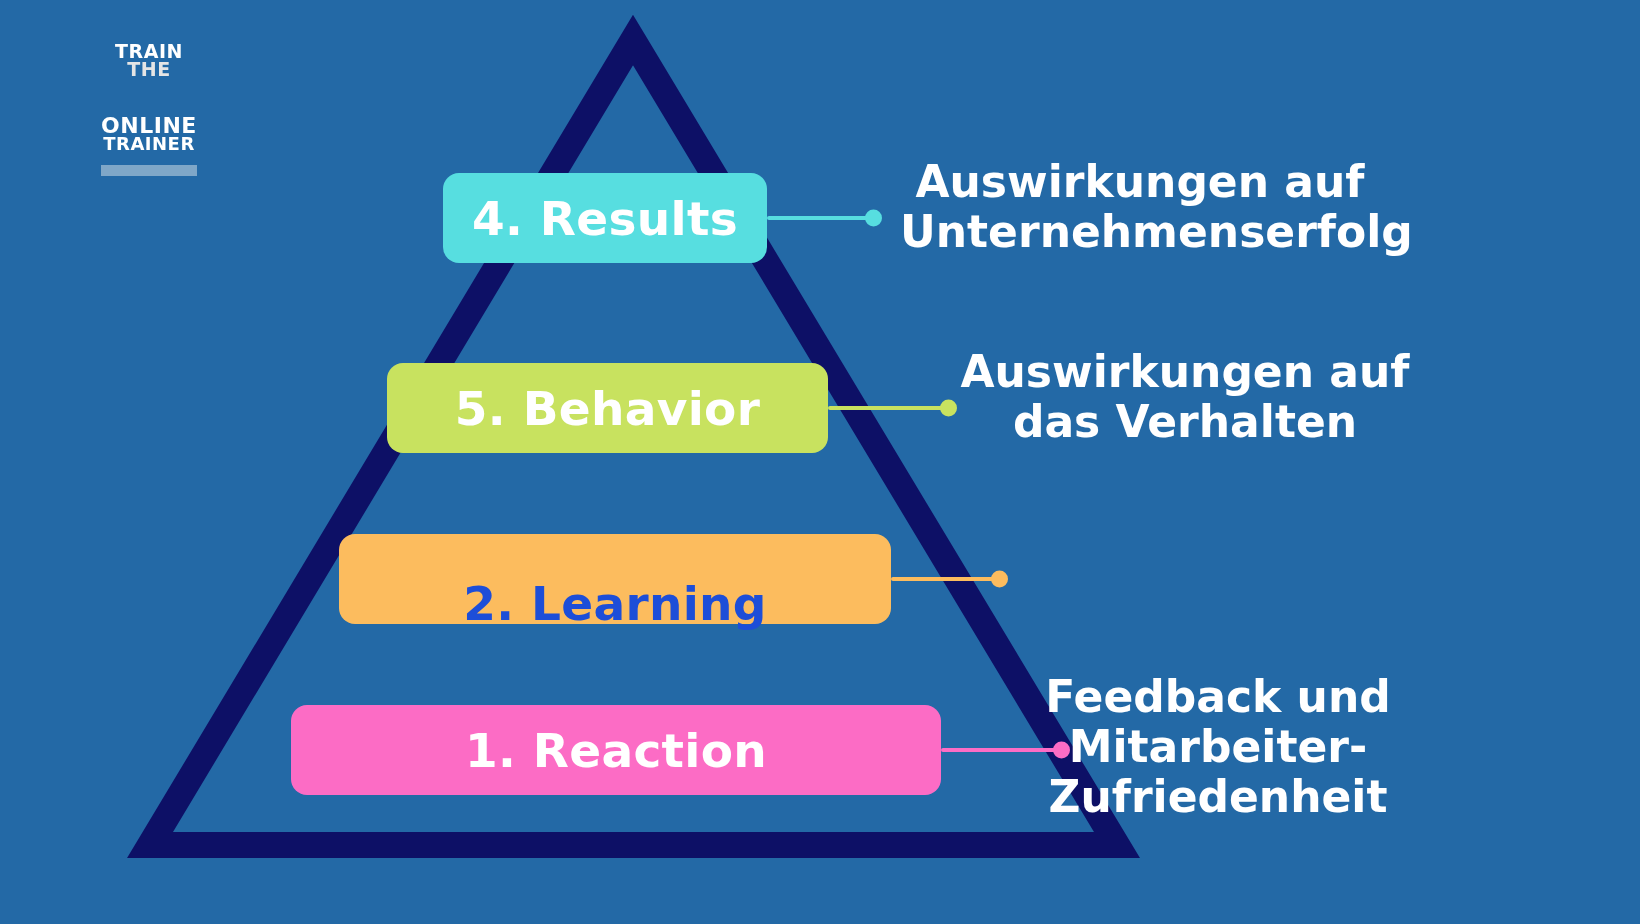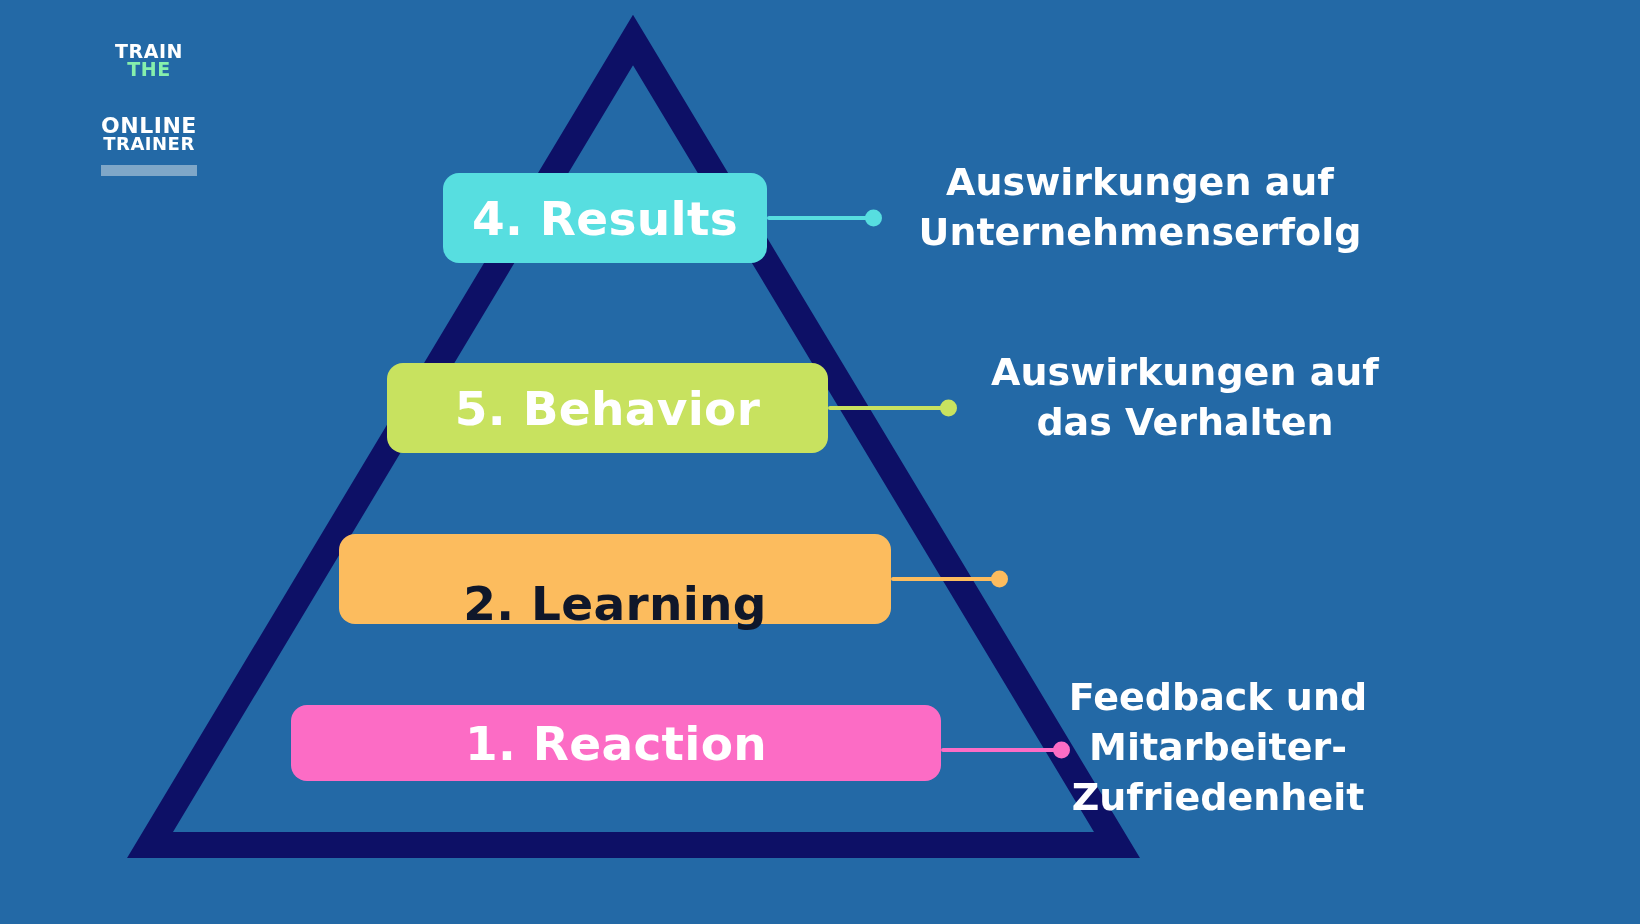--- a/index.html
+++ b/index.html
@@ -88,51 +88,51 @@
     width: 17px;
     height: 17px;
     border-radius: 50%;
     transform: translateY(-50%);
   }
 
   .desc {
     position: absolute;
     color: #ffffff;
     font-weight: 700;
-    font-size: 38px;
+    font-size: 44px;
     line-height: 50px;
     text-align: center;
     white-space: pre-line;
   }
 
   
   #band-4 { left: 443px; top: 173px; width: 324px; height: 90px; }
   #conn-4 { left: 767px; top: 216px; width: 108px; }
   #desc-4 { left: 900px; top: 157px; width: 480px; }
 
   #band-3 { left: 387px; top: 363px; width: 441px; height: 90px; }
   #conn-3 { left: 828px; top: 406px; width: 122px; }
   #desc-3 { left: 950px; top: 347px; width: 470px; }
 
   #band-2 { left: 339px; top: 534px; width: 552px; height: 90px; }
   #conn-2 { left: 891px; top: 577px; width: 110px; }
   #desc-2 { left: 1020px; top: 510px; width: 440px; }
 
-  #band-1 { left: 291px; top: 705px; width: 650px; height: 76px; }
+  #band-1 { left: 291px; top: 705px; width: 650px; height: 90px; }
   #conn-1 { left: 941px; top: 748px; width: 122px; }
   #desc-1 { left: 1008px; top: 672px; width: 420px; }
 </style>
 </head>
 <body>
 
 <div id="stage" style="background: rgb(35, 105, 166); padding-left: 48px;">
 
   <div id="logo">
     <div class="logo-line l1" style="color: rgb(255, 255, 255);">TRAIN</div>
-    <div class="logo-line l2" style="color: #86efac;">THE</div>
+    <div class="logo-line l2" style="color: #e5e5e5;">THE</div>
     <div class="logo-line l3" style="color: rgb(255, 255, 255); margin-top: 39px;">ONLINE</div>
     <div class="logo-line l4" style="color: rgb(255, 255, 255);">TRAINER</div>
     <div class="logo-rule" style="background: rgb(127, 167, 200);"></div>
   </div>
 
   <svg id="pyramid" viewBox="0 0 1640 924">
     <polygon points="633,40 1117,845 150,845" fill="none" stroke="#0d1066" stroke-width="26" stroke-linejoin="miter"></polygon>
   </svg>
 
   <div class="band" id="band-4" style="background: rgb(87, 222, 224);">
@@ -147,21 +147,21 @@
   <div class="band" id="band-3" style="background: rgb(200, 226, 95);">
     <span class="band-label" style="color: rgb(255, 255, 255);">5. Behavior</span>
   </div>
   <div class="connector" id="conn-3" style="background: rgb(200, 226, 95);">
     <span class="knob" style="background: rgb(200, 226, 95);"></span>
   </div>
   <div class="desc" id="desc-3" style="color: rgb(255, 255, 255);">Auswirkungen auf
 das Verhalten</div>
 
   <div class="band" id="band-2" style="background: rgb(252, 188, 94);">
-    <span class="band-label" style="color: #0f172a; margin-top: 48px;">2. Learning</span>
+    <span class="band-label" style="color: #1d4ed8; margin-top: 48px;">2. Learning</span>
   </div>
   <div class="connector" id="conn-2" style="background: rgb(252, 188, 94);">
     <span class="knob" style="background: rgb(252, 188, 94);"></span>
   </div>
 
   <div class="band" id="band-1" style="background: rgb(252, 108, 197);">
     <span class="band-label" style="color: rgb(255, 255, 255);">1. Reaction</span>
   </div>
   <div class="connector" id="conn-1" style="background: rgb(252, 108, 197);">
     <span class="knob" style="background: rgb(252, 108, 197);"></span>

